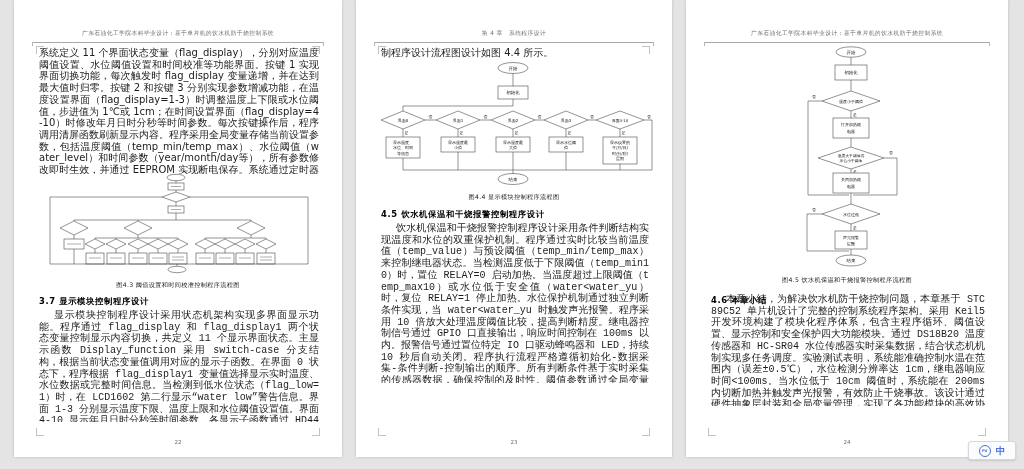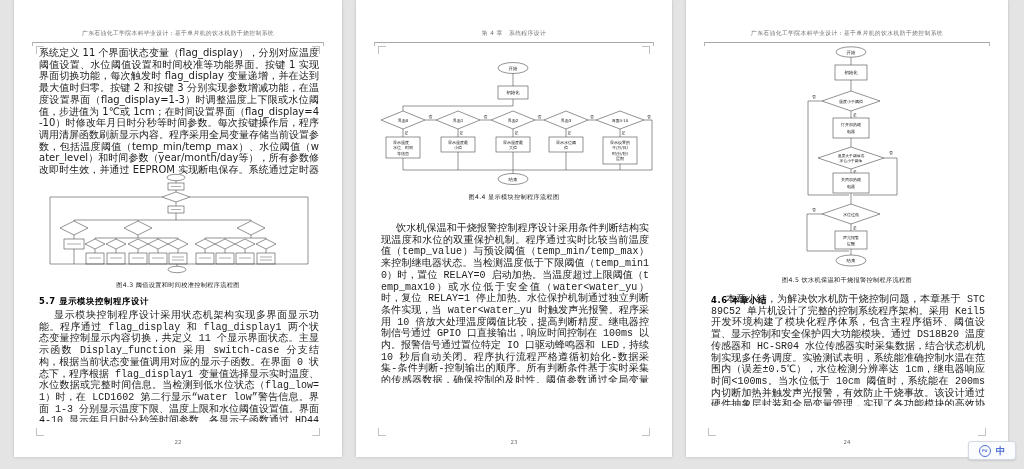--- a/index.html
+++ b/index.html
@@ -173,37 +173,38 @@
         <line class="smudge" x1="238" y1="87" x2="250" y2="87"></line>
     </g>
     <g>
       <line class="ln" x1="28" y1="91" x2="286" y2="91"></line>
       <line class="ln" x1="155" y1="91" x2="155" y2="93"></line>
       <ellipse class="sh" cx="155" cy="96.5" rx="9" ry="3.2"></ellipse>
     </g>
   </svg>
   <div class="caption" style="top:281px;">图4.3 阈值设置和时间校准控制程序流程图</div>
 
-  <div class="h2" style="top:296px;">5.7 显示模块控制程序设计</div>
+  <div class="h2" style="top:296px;">3.7 显示模块控制程序设计</div>
   <div class="para indent" style="top:310px;height:112px;">显示模块控制程序设计采用状态机架构实现多界面显示功能。程序通过 flag_display 和 flag_display1 两个状态变量控制显示内容切换，共定义 11 个显示界面状态。主显示函数 Display_function 采用 switch-case 分支结构，根据当前状态变量值调用对应的显示子函数。在界面 0 状态下，程序根据 flag_display1 变量值选择显示实时温度、水位数据或完整时间信息。当检测到低水位状态（flag_low=1）时，在 LCD1602 第二行显示“water low”警告信息。界面 1-3 分别显示温度下限、温度上限和水位阈值设置值。界面 4-10 显示年月日时分秒等时间参数。各显示子函数通过 HD44780 驱动芯片的并行接口与 LCD1602 通信。采用 lcd1602_display_str 函数显示字符串，lcd1602_display_num 函数显示数值。显示内容刷新频率为 1Hz，由定时器中断控制。程序通过清屏操作确保界面切换时的显示一致性，所有显示数据均从全局变量读取，保证实时性。该系统显示模块控</div>
 
   <div class="cm bl"></div>
   <div class="cm br"></div>
   <div class="pagenum">22</div>
 </div>
 
 <div class="page" id="page2">
   <div class="hdr">第 4 章　系统程序设计</div>
   <div class="hdr-line">
       <span class="tick l"></span>
       <span class="tick r"></span>
     </div>
   <div class="cm tl"></div>
   <div class="cm tr"></div>
 
+  <div class="para" style="top:47px;height:13px;">制程序设计流程图设计如图 4.4 所示。</div>
 
   <svg style="left:8px;top:58px;" width="300" height="130" viewBox="0 0 300 130">
     <g>
       <ellipse class="sh" cx="149" cy="10" rx="15" ry="5.5"></ellipse>
       <text class="tx" x="149" y="11.8">开始</text>
       <line class="ln" x1="149" y1="15.5" x2="149" y2="28"></line>
     </g>
     <g>
       <rect class="sh" x="134" y="28" width="30" height="13"></rect>
       <text class="tx" x="149" y="36.3">初始化</text>
@@ -268,20 +269,21 @@
     </g>
     <g>
       <line class="ln" x1="39" y1="112" x2="288" y2="112"></line>
       <line class="ln" x1="149" y1="112" x2="149" y2="116"></line>
       <ellipse class="sh" cx="149" cy="121" rx="15" ry="5.5"></ellipse>
       <text class="tx" x="149" y="122.8">结束</text>
     </g>
   </svg>
   <div class="caption" style="top:193px;">图4.4 显示模块控制程序流程图</div>
 
+  <div class="h2" style="top:209px;">4.5 饮水机保温和干烧报警控制程序设计</div>
   <div class="para indent" style="top:223px;height:160px;">饮水机保温和干烧报警控制程序设计采用条件判断结构实现温度和水位的双重保护机制。程序通过实时比较当前温度值（temp_value）与预设阈值（temp_min/temp_max）来控制继电器状态。当检测温度低于下限阈值（temp_min10）时，置位 RELAY=0 启动加热。当温度超过上限阈值（temp_max10）或水位低于安全值（water&lt;water_yu）时，复位 RELAY=1 停止加热。水位保护机制通过独立判断条件实现，当 water&lt;water_yu 时触发声光报警。程序采用 10 倍放大处理温度阈值比较，提高判断精度。继电器控制信号通过 GPIO 口直接输出，响应时间控制在 100ms 以内。报警信号通过置位特定 IO 口驱动蜂鸣器和 LED，持续 10 秒后自动关闭。程序执行流程严格遵循初始化-数据采集-条件判断-控制输出的顺序。所有判断条件基于实时采集的传感器数据，确保控制的及时性。阈值参数通过全局变量存储，支持运行时修改。该设计实现了饮水机加热过程的闭环控制，有效防止干烧事故。该系统饮水机保温和干烧报警控制程序设计流程图设计如图 4.5 所示。</div>
 
   <div class="cm bl"></div>
   <div class="cm br"></div>
   <div class="pagenum">23</div>
 </div>
 
 <div class="page" id="page3">
   <div class="hdr">广东石油化工学院本科毕业设计：基于单片机的饮水机防干烧控制系统</div>
   <div class="hdr-line">

